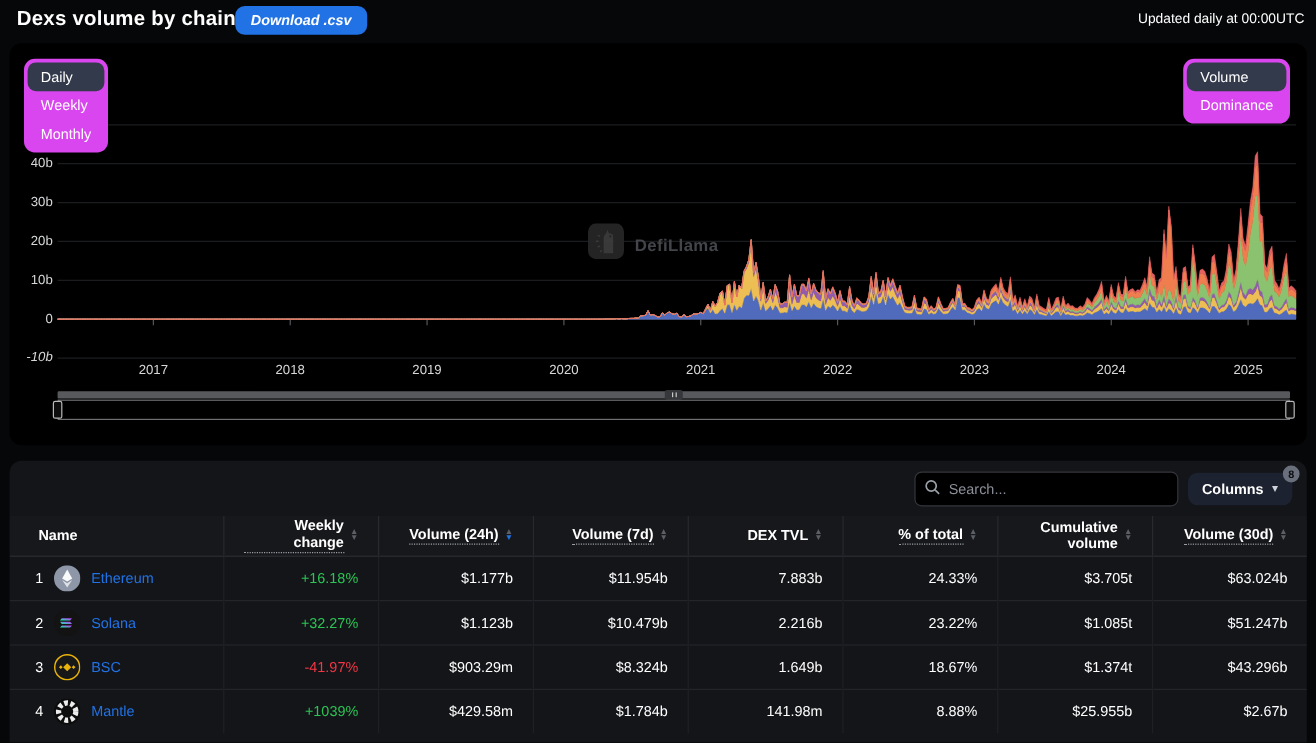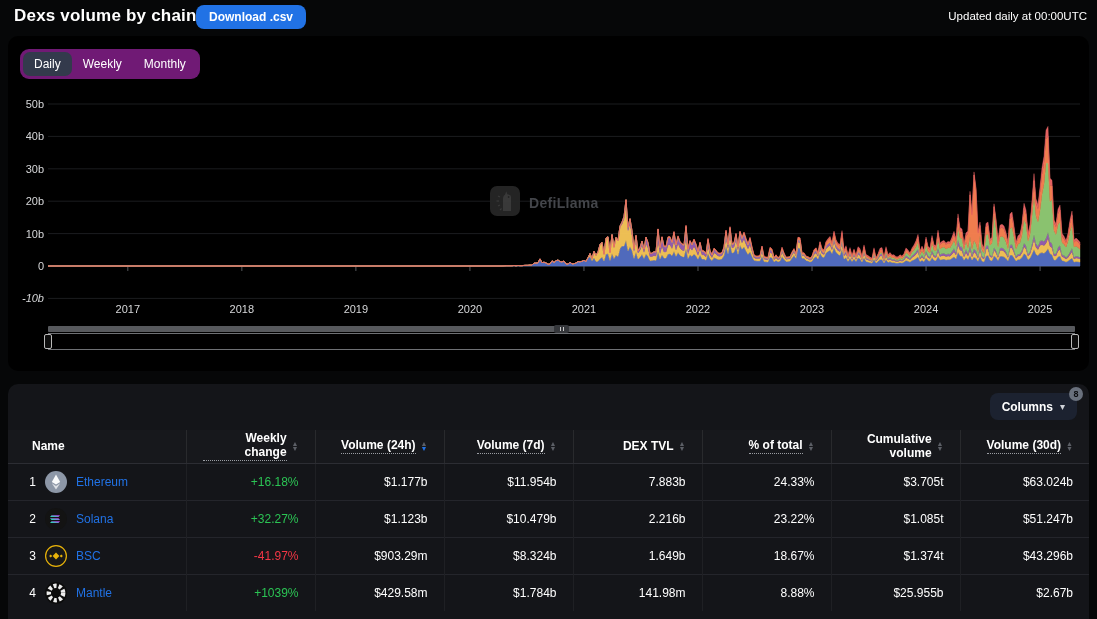--- a/index.html
+++ b/index.html
@@ -2,25 +2,25 @@
 <html><head>
 <meta charset="utf-8">
 <style>
   html,body{margin:0;padding:0;background:#000;}
   .page{position:relative;width:1097px;height:619px;background:#060708;overflow:hidden;
         font-family:"Liberation Sans","DejaVu Sans",sans-serif;color:#fff;}
   
   .topbar{position:absolute;left:0;top:0;right:0;height:36px;}
   .page-title{position:absolute;left:14px;top:6px;font-size:17px;font-weight:700;letter-spacing:.2px;}
   .dl-btn{position:absolute;left:196px;top:5px;height:24px;padding:0 13px;background:#2172e5;color:#fff;
-          border:none;border-radius:8px;font-size:12px;font-weight:700;font-family:inherit;cursor:pointer;}
+          border:none;border-radius:8px;font-size:12px;font-weight:700;font-family:inherit;cursor:pointer;font-style:italic;}
   .updated{position:absolute;right:10px;top:10px;font-size:11.5px;color:#fff;margin-left:47px;}
   
   .chart-panel{position:absolute;left:8px;top:36px;width:1081px;height:335px;background:#000;border-radius:10px;}
-  .pill-group{position:absolute;display:flex;background:#701a75;border-radius:9px;padding:3px;}
+  .pill-group{position:absolute;display:flex;background:#d946ef;border-radius:9px;padding:3px;flex-direction:column;}
   .pill-group .tab{padding:5px 11px;font-size:12px;color:#fff;border-radius:7px;cursor:pointer;white-space:nowrap;}
   .pill-group .tab.active{background:#333a4c;}
   #period-tabs{left:12px;top:13px;}
   #view-tabs{right:14px;top:13px;}
   #chart-svg{position:absolute;left:0;top:0;pointer-events:none;}
   .ylabel{position:absolute;width:34px;text-align:right;font-size:11px;color:#d6d7d9;}
   .xlabel{position:absolute;width:48px;margin-left:-24px;text-align:center;font-size:11px;color:#d6d7d9;}
   .watermark{position:absolute;left:482px;top:150px;display:flex;align-items:center;gap:9px;opacity:.95;}
   .watermark-text{font-size:14px;font-weight:700;color:#47494e;letter-spacing:.3px;}
   
@@ -120,20 +120,24 @@
         <span class="xlabel" style="left: 804.022px; top: 267px;">2023</span>
         <span class="xlabel" style="left: 918.055px; top: 267px;">2024</span>
         <span class="xlabel" style="left: 1032.09px; top: 267px;">2025</span>
       </div>
 
     <div class="pill-group" id="period-tabs">
         <div class="tab active">Daily</div>
         <div class="tab">Weekly</div>
         <div class="tab">Monthly</div>
       </div>
+    <div class="pill-group" id="view-tabs">
+        <div class="tab active">Volume</div>
+        <div class="tab">Dominance</div>
+      </div>
 
     <div class="watermark">
       <span>
         <svg width="30" height="30" viewBox="0 0 30 30">
           <rect x="0" y="0" width="30" height="30" rx="7" fill="#262626"></rect>
           <path d="M13 25 V13 Q13 8.5 16.5 8.5 L18.5 8.5 Q21 8.8 21 11 V25 Z" fill="#3d3d3d"></path>
           <path d="M15 9 L16.2 5.2 L17.6 9 Z" fill="#3d3d3d"></path>
           <circle cx="18.6" cy="11" r="0.9" fill="#262626"></circle>
           <g stroke="#3d3d3d" stroke-width="1.2">
             <line x1="8" y1="10" x2="10" y2="11"></line>
@@ -152,20 +156,29 @@
           <i></i>
         </div>
     </div>
     <div class="brush-window"></div>
     <div class="brush-handle left"></div>
     <div class="brush-handle right"></div>
   </div>
 
   <div class="table-card">
     <div class="tbl-toolbar">
+      <div class="search-wrap">
+        <span class="search-icon">
+          <svg width="14" height="14" viewBox="0 0 14 14">
+            <circle cx="6" cy="6" r="4.2" fill="none" stroke="#9aa0a8" stroke-width="1.4"></circle>
+            <line x1="9.2" y1="9.2" x2="12.6" y2="12.6" stroke="#9aa0a8" stroke-width="1.4"></line>
+          </svg>
+        </span>
+        <input class="search-input" placeholder="Search..." style="">
+      </div>
       <button class="columns-btn">
         <span>Columns</span>
         <span class="chev">▾</span>
         <span class="columns-badge">8</span>
       </button>
     </div>
 
     <table>
       <colgroup>
         <col style="width:178px">

